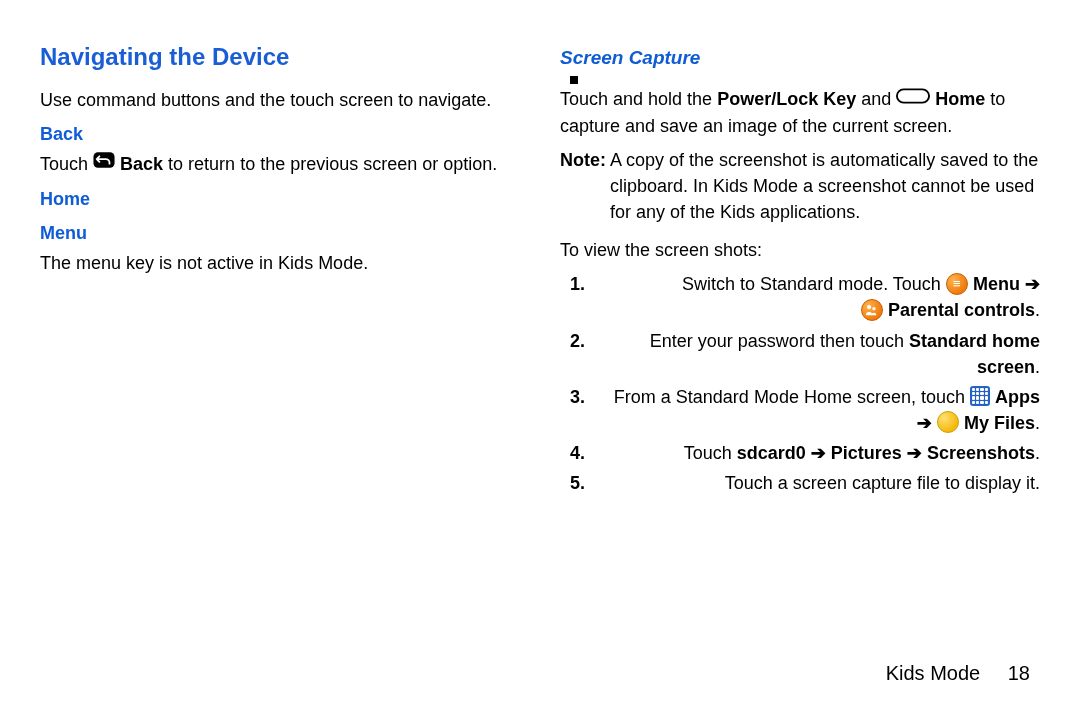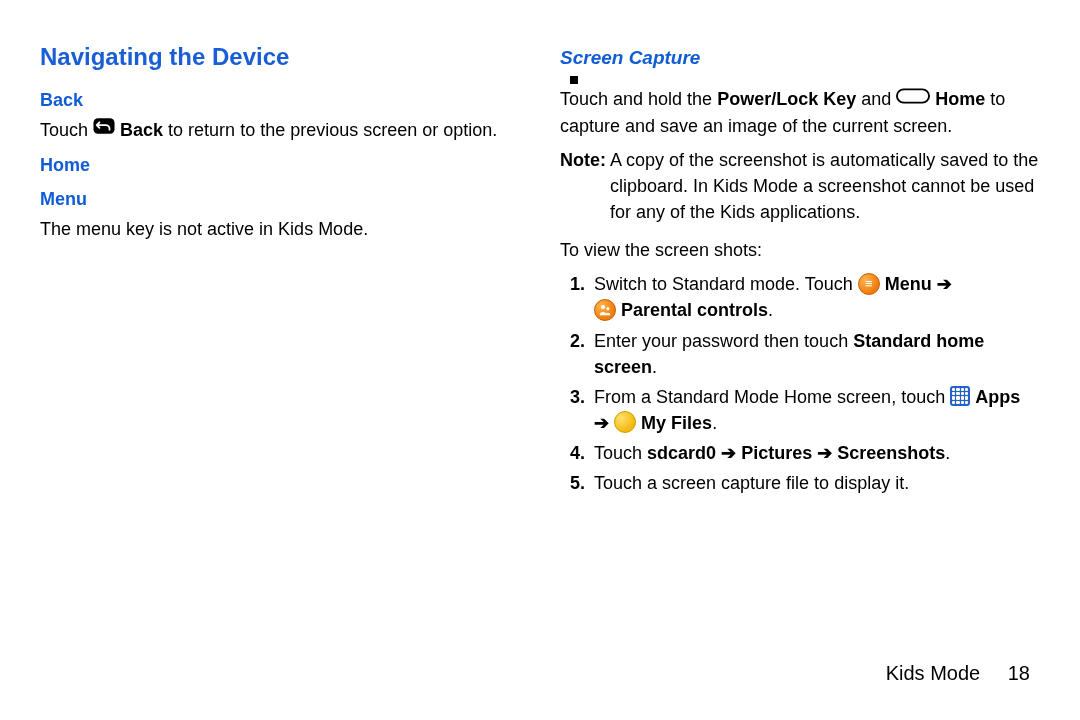--- a/index.html
+++ b/index.html
@@ -57,20 +57,21 @@
     font-weight: 700;
     flex: 0 0 auto;
     padding-right: 4px;
   }
   .note-text {
     flex: 1 1 auto;
   }
   ol.steps {
     margin: 6px 0 0 0;
     padding-left: 30px;
+    text-align: right;
   }
   ol.steps > li {
     margin: 4px 0;
     padding-left: 4px;
   }
   ol.steps > li::marker {
     font-weight: 700;
   }
   .arrow {
     font-weight: 700;
@@ -158,20 +159,21 @@
     border: 1px solid #caa000;
     display: inline-block;
   }
 </style>
 </head>
 <body>
 
 <div class="page">
   <div class="col">
     <h1>Navigating the Device</h1>
+    <p class="body">Use command buttons and the touch screen to navigate.</p>
 
     <h3 class="sub">Back</h3>
     <p class="body">
       <span>Touch </span>
       <span class="icon ico-back">
         <svg viewBox="0 0 24 18">
             <rect x="0.5" y="0.5" width="23" height="17" rx="5" fill="#000"></rect>
             <path d="M7 11 L4 8 L7 5 M4 8 H14 a4 4 0 0 1 4 4 v1" fill="none" stroke="#fff" stroke-width="2" stroke-linecap="round" stroke-linejoin="round"></path>
           </svg>
       </span>

